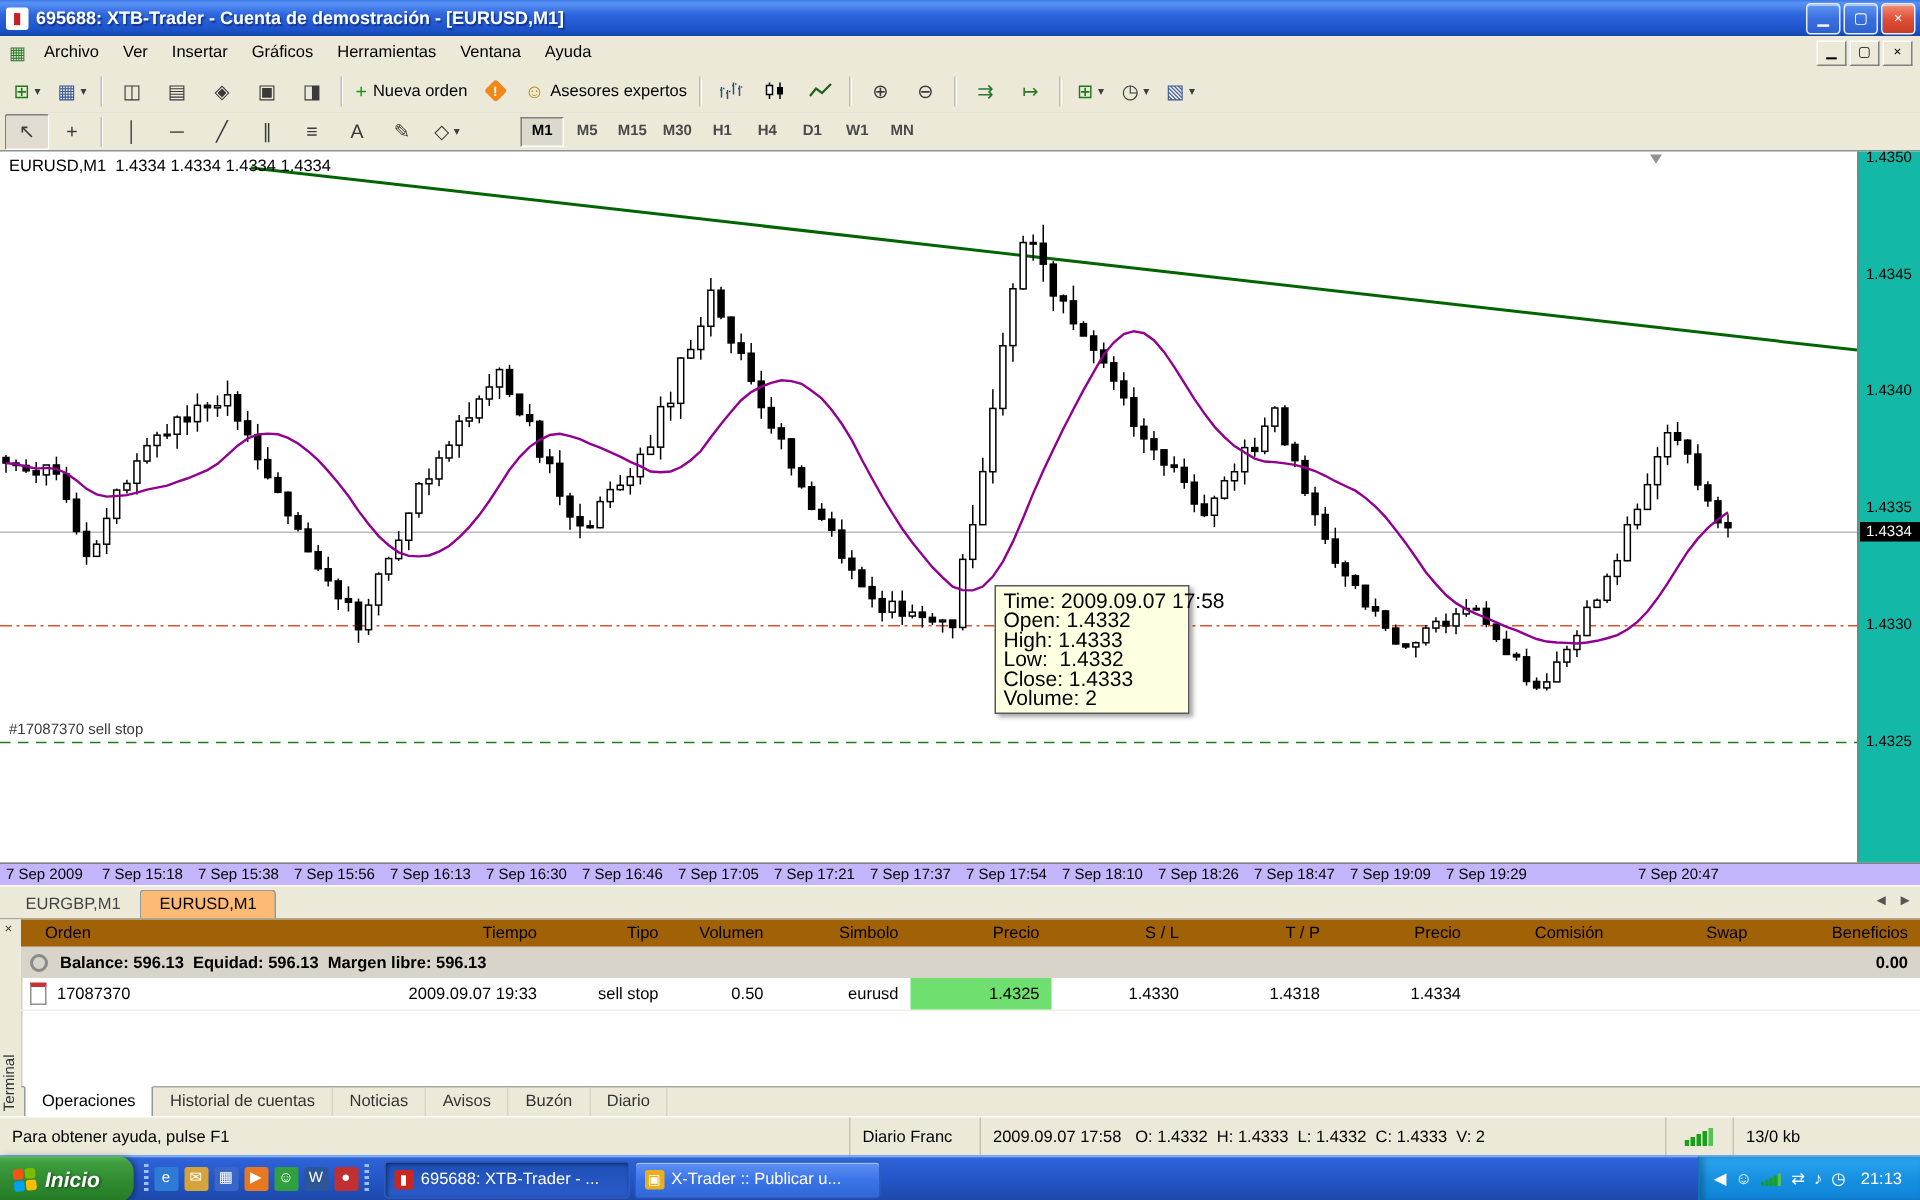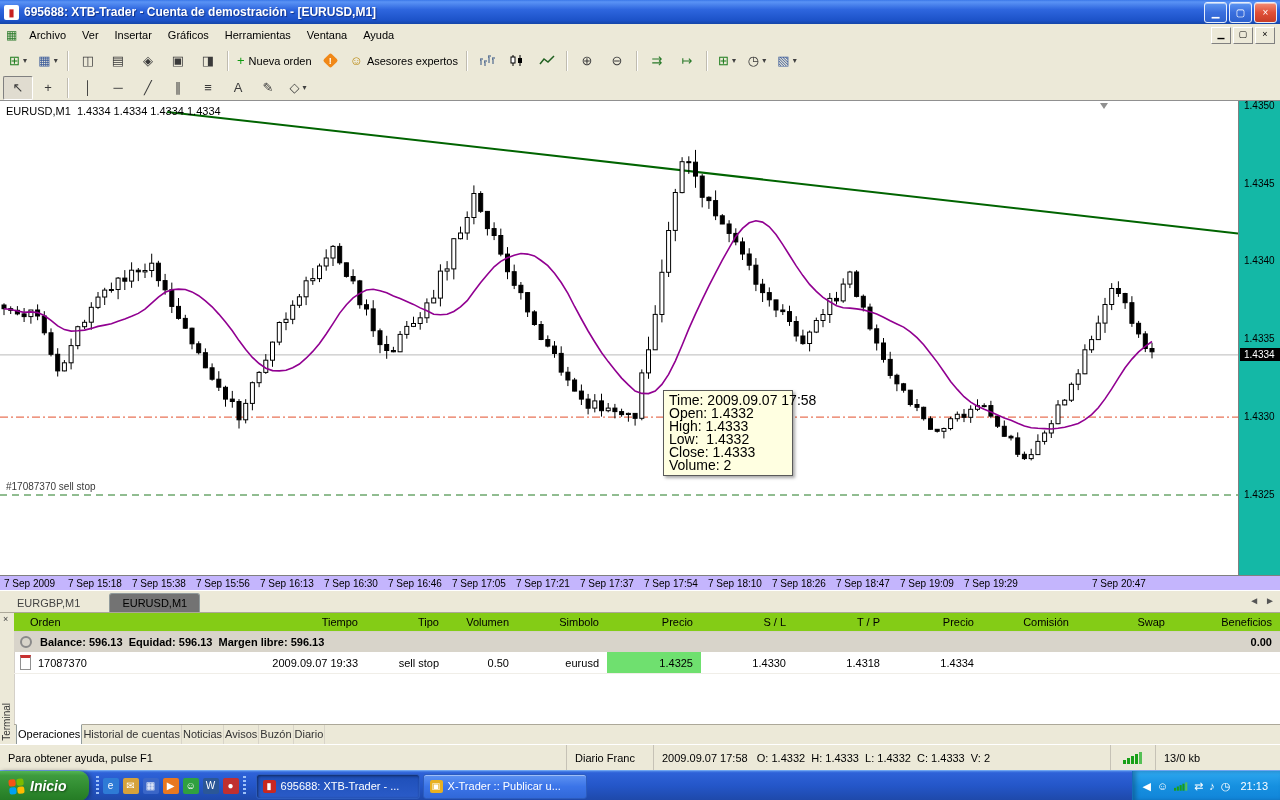--- a/index.html
+++ b/index.html
@@ -49,45 +49,45 @@
   .price-axis{position:absolute;right:0;top:0;width:41px;height:475px;border-left:1px solid #808080;background:#14b8a6;}
   .pa-label{position:absolute;left:5px;font-size:10px;color:#000;white-space:nowrap;}
   .pa-current{position:absolute;left:1px;width:38px;background:#000;color:#fff;font-size:10px;padding:1px 2px 1px 4px;}
   .time-axis{position:absolute;left:0;right:0;bottom:0;height:15px;border-top:1px solid #808080;background:#c4b5fd;}
   .ta-label{position:absolute;top:2px;font-size:10px;color:#000;white-space:nowrap;}
   .tooltip{position:absolute;left:663px;top:289px;width:118px;background:#FFFFE1;border:1px solid #5A5A5A;box-shadow:2px 2px 3px rgba(0,0,0,.35);padding:3px 5px;z-index:10;}
   .tt-row{font-size:14px;line-height:13px;white-space:pre;}
 
   
   .chart-tabs{position:absolute;top:590px;left:0;right:0;height:22px;background:#ECE9D8;border-top:1px solid #fff;display:flex;align-items:flex-end;padding-left:4px;}
-  .c-tab{padding:3px 12px 3px 12px;font-size:11px;color:#444;border:1px solid transparent;margin-right:16px;}
-  .c-tab.active{background:#737373;border-color:#919B9C;border-bottom-color:#fff;border-radius:3px 3px 0 0;color:#000;}
+  .c-tab{padding:3px 12px 3px 12px;font-size:11px;color:#444;border:1px solid transparent;margin-right:0;}
+  .c-tab.active{background:#fdba74;border-color:#919B9C;border-bottom-color:#fff;border-radius:3px 3px 0 0;color:#000;}
   .tab-arrows{position:absolute;right:5px;top:4px;display:flex;gap:6px;color:#555;font-size:10px;}
 
   
   .terminal{position:absolute;top:612px;left:0;width:1280px;height:132px;background:#fff;border-top:1px solid #ACA899;}
   .terminal-strip{position:absolute;left:0;top:0;width:14px;height:100%;background:#ECE9D8;border-right:1px solid #D4D0C8;}
   .terminal-close{position:absolute;left:3px;top:1px;font-size:9px;color:#444;}
   .terminal-vlabel{position:absolute;left:1px;bottom:4px;writing-mode:vertical-rl;transform:rotate(180deg);font-size:10px;color:#333;}
   .t-content{position:absolute;left:14px;top:0;right:0;bottom:0;}
   .t-grid{display:grid;grid-template-columns:150px 202px 81px 70px 90px 94px 93px 94px 94px 95px 96px 1fr;align-items:center;}
-  .t-header{height:18px;background:#84cc16;border-bottom:1px solid #D4D0C8;}
+  .t-header{height:18px;background:#a16207;border-bottom:1px solid #D4D0C8;}
   .th{font-size:11px;padding-right:8px;text-align:right;white-space:nowrap;}
   .th.left{text-align:left;padding-left:16px;}
   .t-balance{height:20px;background:#D8D4CA;}
   .balance-cell{grid-column:1/6;display:flex;align-items:center;font-weight:bold;white-space:pre;padding-left:6px;}
   .balance-icon{width:8px;height:8px;border:2px solid #8A8A8A;border-radius:50%;margin-right:8px;flex:0 0 auto;}
   .balance-profit{grid-column:12;text-align:right;font-weight:bold;padding-right:8px;}
   .t-row{height:21px;border-bottom:1px solid #F0EEE8;}
   .td{font-size:11px;padding-right:8px;text-align:right;white-space:nowrap;align-self:stretch;display:flex;align-items:center;justify-content:flex-end;}
   .td.left{justify-content:flex-start;padding-left:6px;}
   .order-icon{width:9px;height:11px;background:#fff;border:1px solid #909090;border-top:3px solid #C83232;margin-right:7px;flex:0 0 auto;}
   .td.green{background:#6FE06F;}
   .t-tabs{position:absolute;left:0;right:0;bottom:0;height:20px;background:#ECE9D8;border-top:1px solid #ACA899;display:flex;align-items:stretch;padding-left:2px;}
-  .t-tab{padding:3px 1px;font-size:11px;color:#333;border-right:1px solid #D8D4C8;}
+  .t-tab{padding:3px 11px;font-size:11px;color:#333;border-right:1px solid #D8D4C8;}
   .t-tab.active{background:#fff;border:1px solid #919B9C;border-top:1px solid #fff;margin-top:-1px;color:#000;}
 
   
   .statusbar{position:absolute;top:744px;left:0;right:0;height:26px;background:#ECE9D8;border-top:1px solid #fff;display:flex;align-items:center;}
   .sb-seg{height:100%;display:flex;align-items:center;padding:0 8px;border-left:1px solid #C6C2B6;white-space:pre;}
   .sb-seg:first-child{border-left:none;}
   .sb-help{width:550px;}
   .sb-symbol{width:70px;}
   .sb-quote{width:440px;}
   .sb-signal{width:28px;justify-content:center;}
@@ -266,20 +266,31 @@
         <div class="tb-btn">
           <span class="tb-glyph">A</span>
         </div>
         <div class="tb-btn">
           <span class="tb-glyph">✎</span>
         </div>
         <div class="tb-btn">
           <span class="tb-glyph">◇</span>
           <span class="tb-dd">▾</span>
         </div>
+      </div>
+    <div class="tf-group" id="timeframes">
+        <div class="tf-btn active">M1</div>
+        <div class="tf-btn">M5</div>
+        <div class="tf-btn">M15</div>
+        <div class="tf-btn">M30</div>
+        <div class="tf-btn">H1</div>
+        <div class="tf-btn">H4</div>
+        <div class="tf-btn">D1</div>
+        <div class="tf-btn">W1</div>
+        <div class="tf-btn">MN</div>
       </div>
   </div>
 
   <div class="chart-region">
     <div class="plot">
       <svg id="plot-svg" width="1238" height="475">
           <line x1="167.1" y1="10.9" x2="1238.0" y2="132.4" stroke="#006400" stroke-width="2"></line>
           <line x1="0" y1="253.9" x2="1238" y2="253.9" stroke="#BBBBBB" stroke-width="1"></line>
           <line x1="0" y1="316.1" x2="1238" y2="316.1" stroke="#E2502D" stroke-width="1" stroke-dasharray="8 3 2 3"></line>
           <line x1="0" y1="394.0" x2="1238" y2="394.0" stroke="#227A22" stroke-width="1" stroke-dasharray="7 5"></line>

